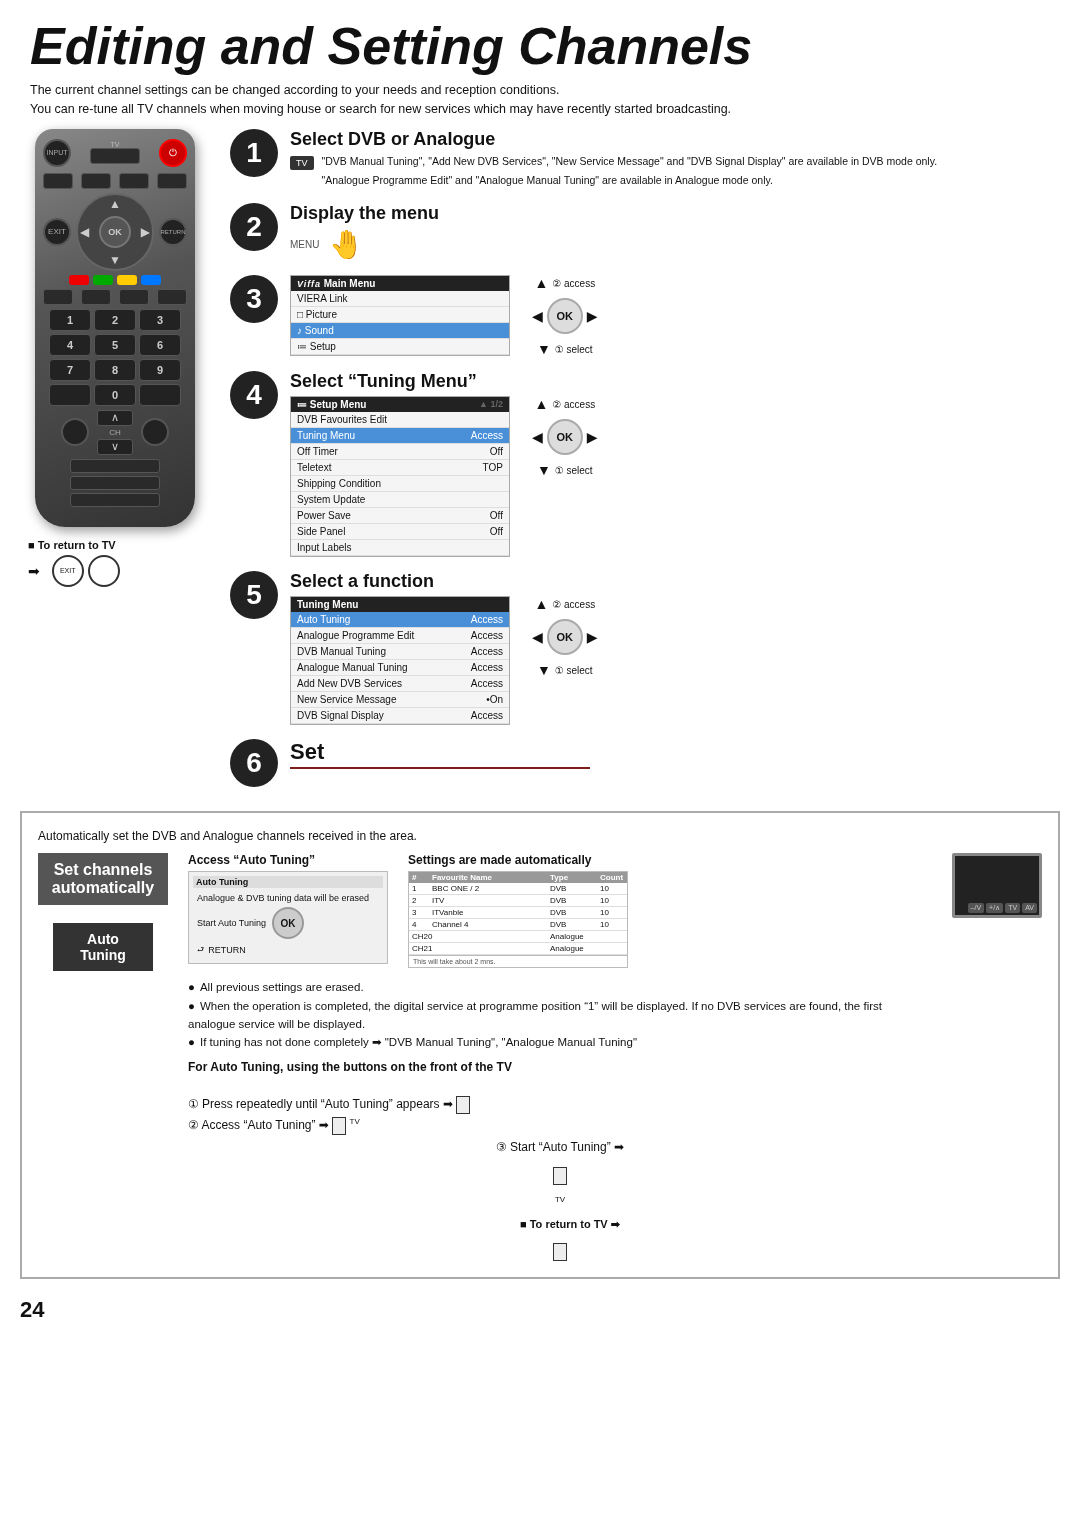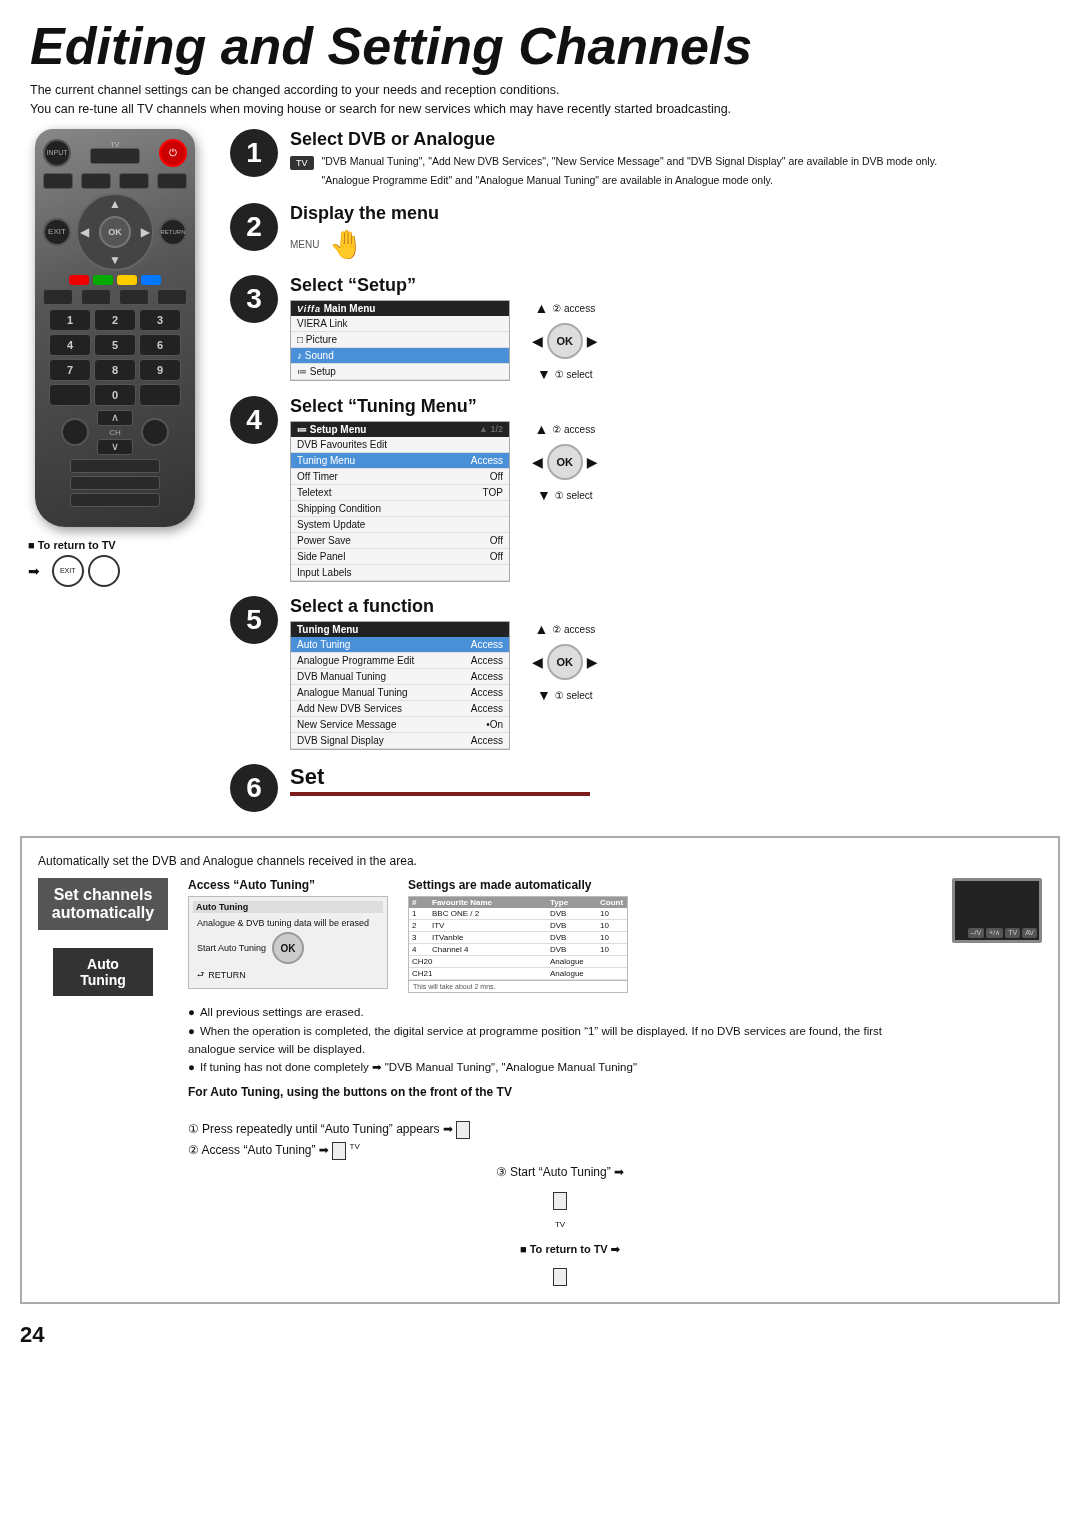--- a/index.html
+++ b/index.html
@@ -579,21 +579,20 @@
         <div style="display:flex; align-items:center; gap:10px;">
           <div style="font-size:10px; color:#555;">MENU</div>
           <span style="font-size:28px;">🤚</span>
         </div>
       </div>
     </div>
 
     <div class="step-section">
       <div class="step-circle">3</div>
       <div class="step-content">
-        <div class="step-title">Select “Setup”</div>
         <div class="step-row-inner">
           <div>
             <div class="menu-box">
               <div class="menu-header">
                 <span class="viera-logo">Viffa</span> Main Menu
               </div>
               <div class="menu-row">
                 <span>VIERA Link</span>
                   <span></span>
               </div>
@@ -751,21 +750,21 @@
               <span style="font-size:10px;">① select</span>
             </div>
           </div>
         </div>
       </div>
     </div>
 
     <div class="step-section">
       <div class="step-circle">6</div>
       <div class="step-content">
-        <div class="step-title" style="font-size:22px; border-bottom:4px solid #7f1d1d; padding-bottom:2px; display:inline-block; width:300px;">Set</div>
+        <div class="step-title" style="font-size:22px; border-bottom:2px solid #7f1d1d; padding-bottom:2px; display:inline-block; width:300px;">Set</div>
       </div>
     </div>
   </div>
 </div>
 
 <div class="bottom-section">
   <div class="bottom-intro">Automatically set the DVB and Analogue channels received in the area.</div>
 
   <div class="bottom-row">
 

